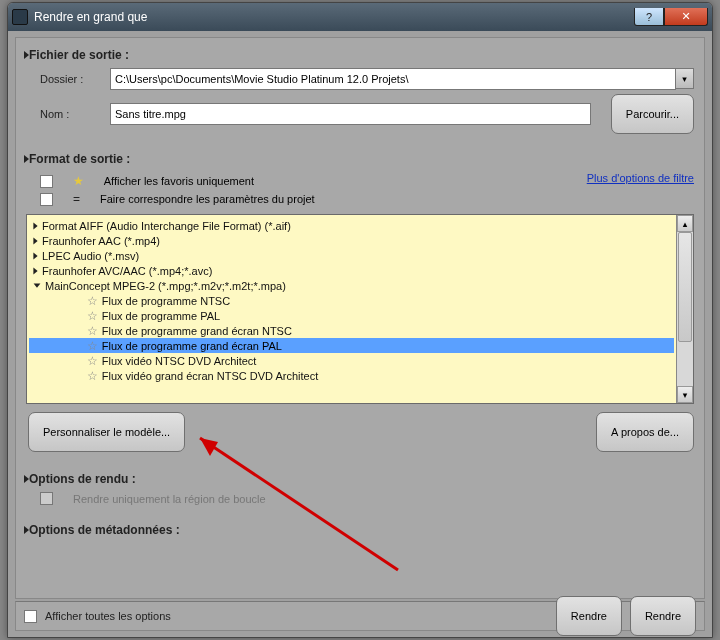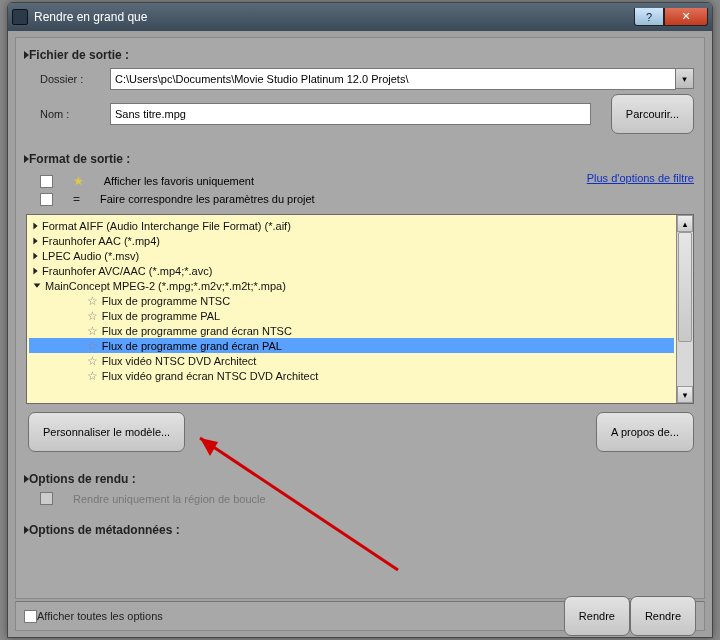--- a/index.html
+++ b/index.html
@@ -38,21 +38,21 @@
   .litem .tri { transform: scale(0.85); }
   .litem.child { padding-left: 58px; }
   .litem.child .star { color:#888; }
   .litem.sel { background:#5aa0ff; color:#000; }
   .scroll { width: 17px; background: #d0d0d0; border-left: 1px solid #888; display:flex; flex-direction:column; }
   .scroll .sb { height: 17px; background: linear-gradient(#eee,#ccc); border: 1px solid #999; font-size:9px; display:flex; align-items:center; justify-content:center; }
   .scroll .track { flex:1; background:#d8d8d8; position:relative; }
   .scroll .thumb { position:absolute; top:0; left:1px; right:1px; height:110px; background:linear-gradient(#e6e6e6,#c8c8c8); border:1px solid #999; border-radius:2px; }
   .btnrow { display:flex; gap:0; padding: 4px 4px 4px 6px; justify-content: space-between; }
   .disabled-text { color:#777; }
-  .bottombar { position:absolute; left:7px; right:7px; bottom:6px; height:30px; display:flex; align-items:center; padding:0 8px; background:#a8a8a8; border:1px solid #888; border-top:1px solid #777; }
+  .bottombar { position:absolute; left:7px; right:7px; bottom:6px; height:30px; display:flex; align-items:center; padding:0 8px; gap:8px; background:#a8a8a8; border:1px solid #888; border-top:1px solid #777; }
   .bottombar .spacer { flex:1; }
   .arrow-annot { position:absolute; pointer-events:none; }
 </style>
 </head>
 <body>
 
 <div class="window">
   <div class="titlebar">
     <div class="app-icon"></div>
     <div class="title-text">Rendre en grand que</div>

